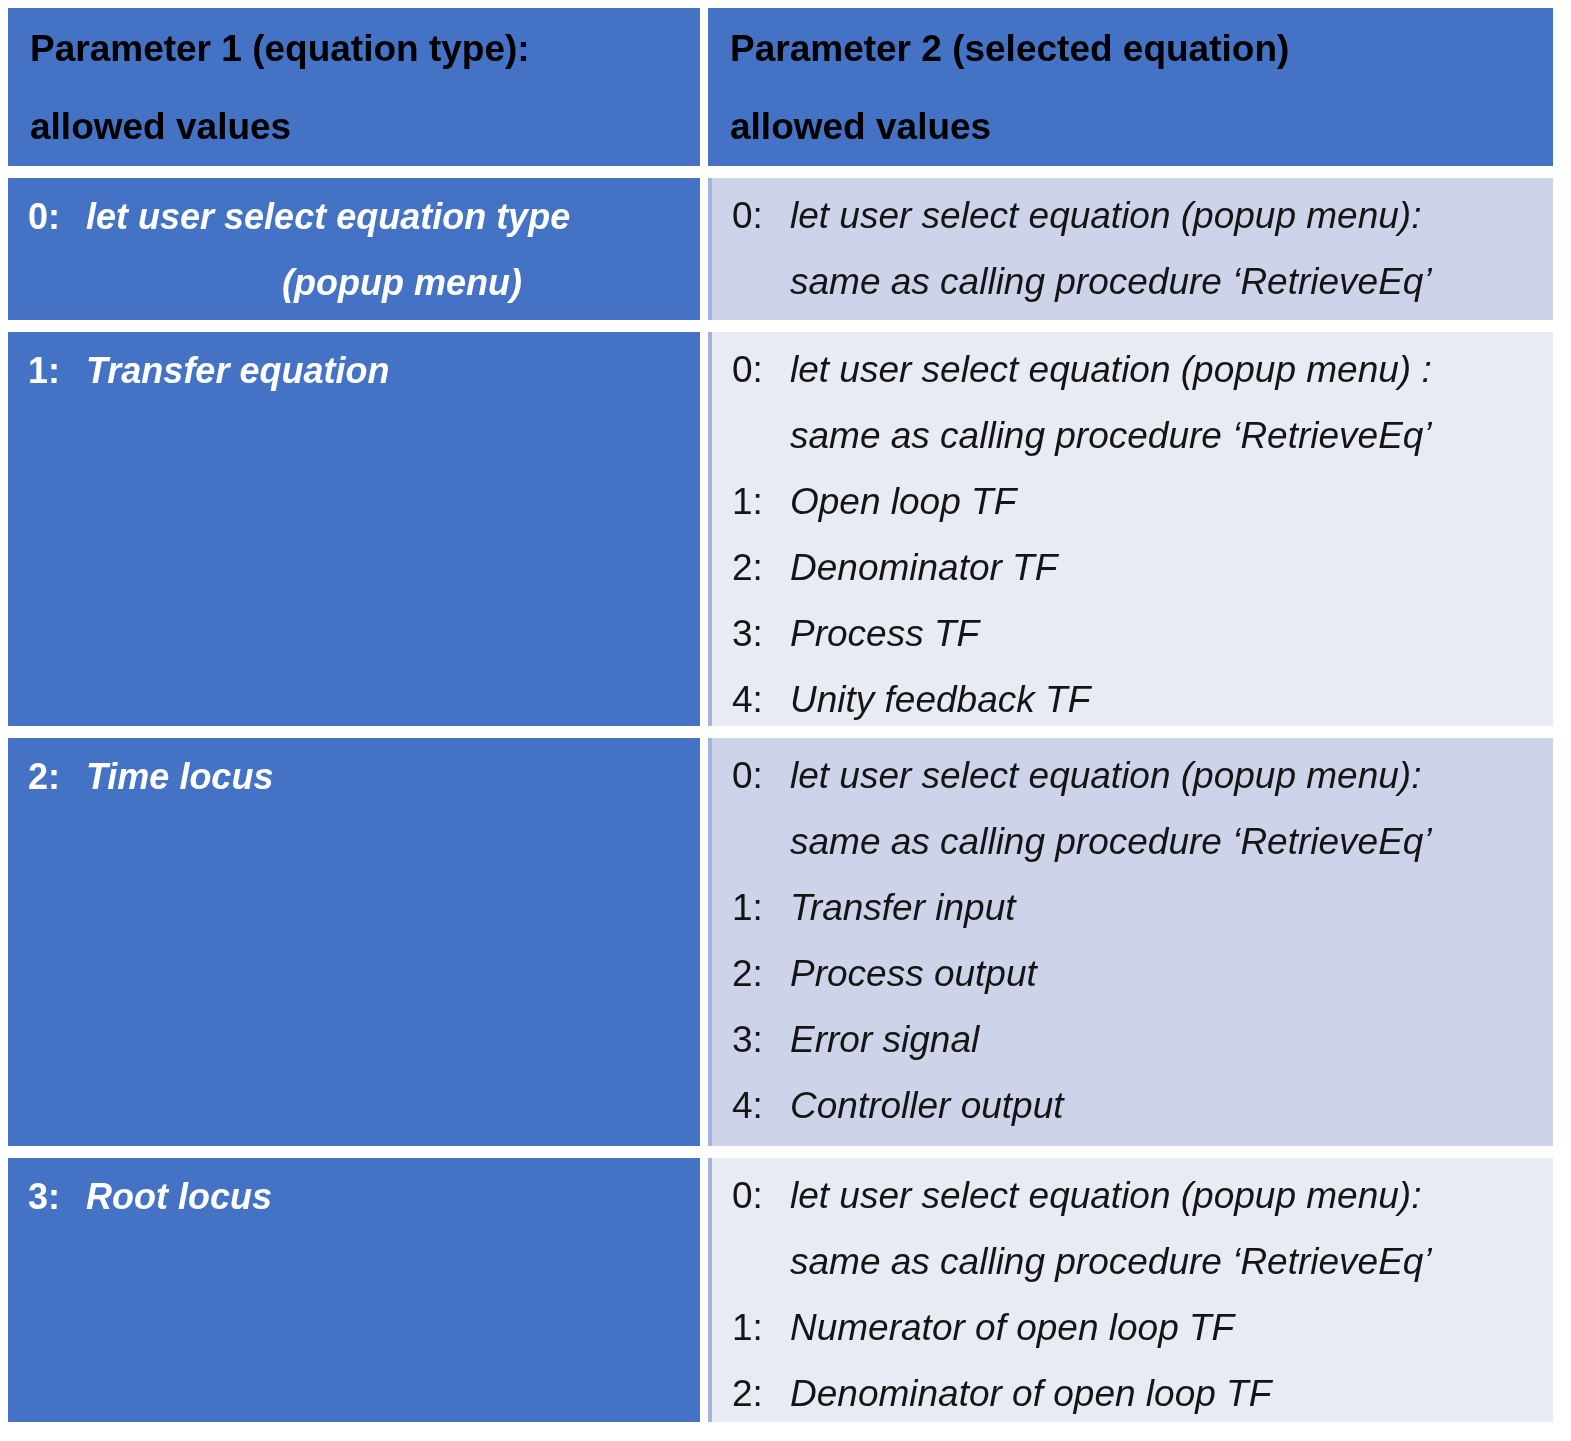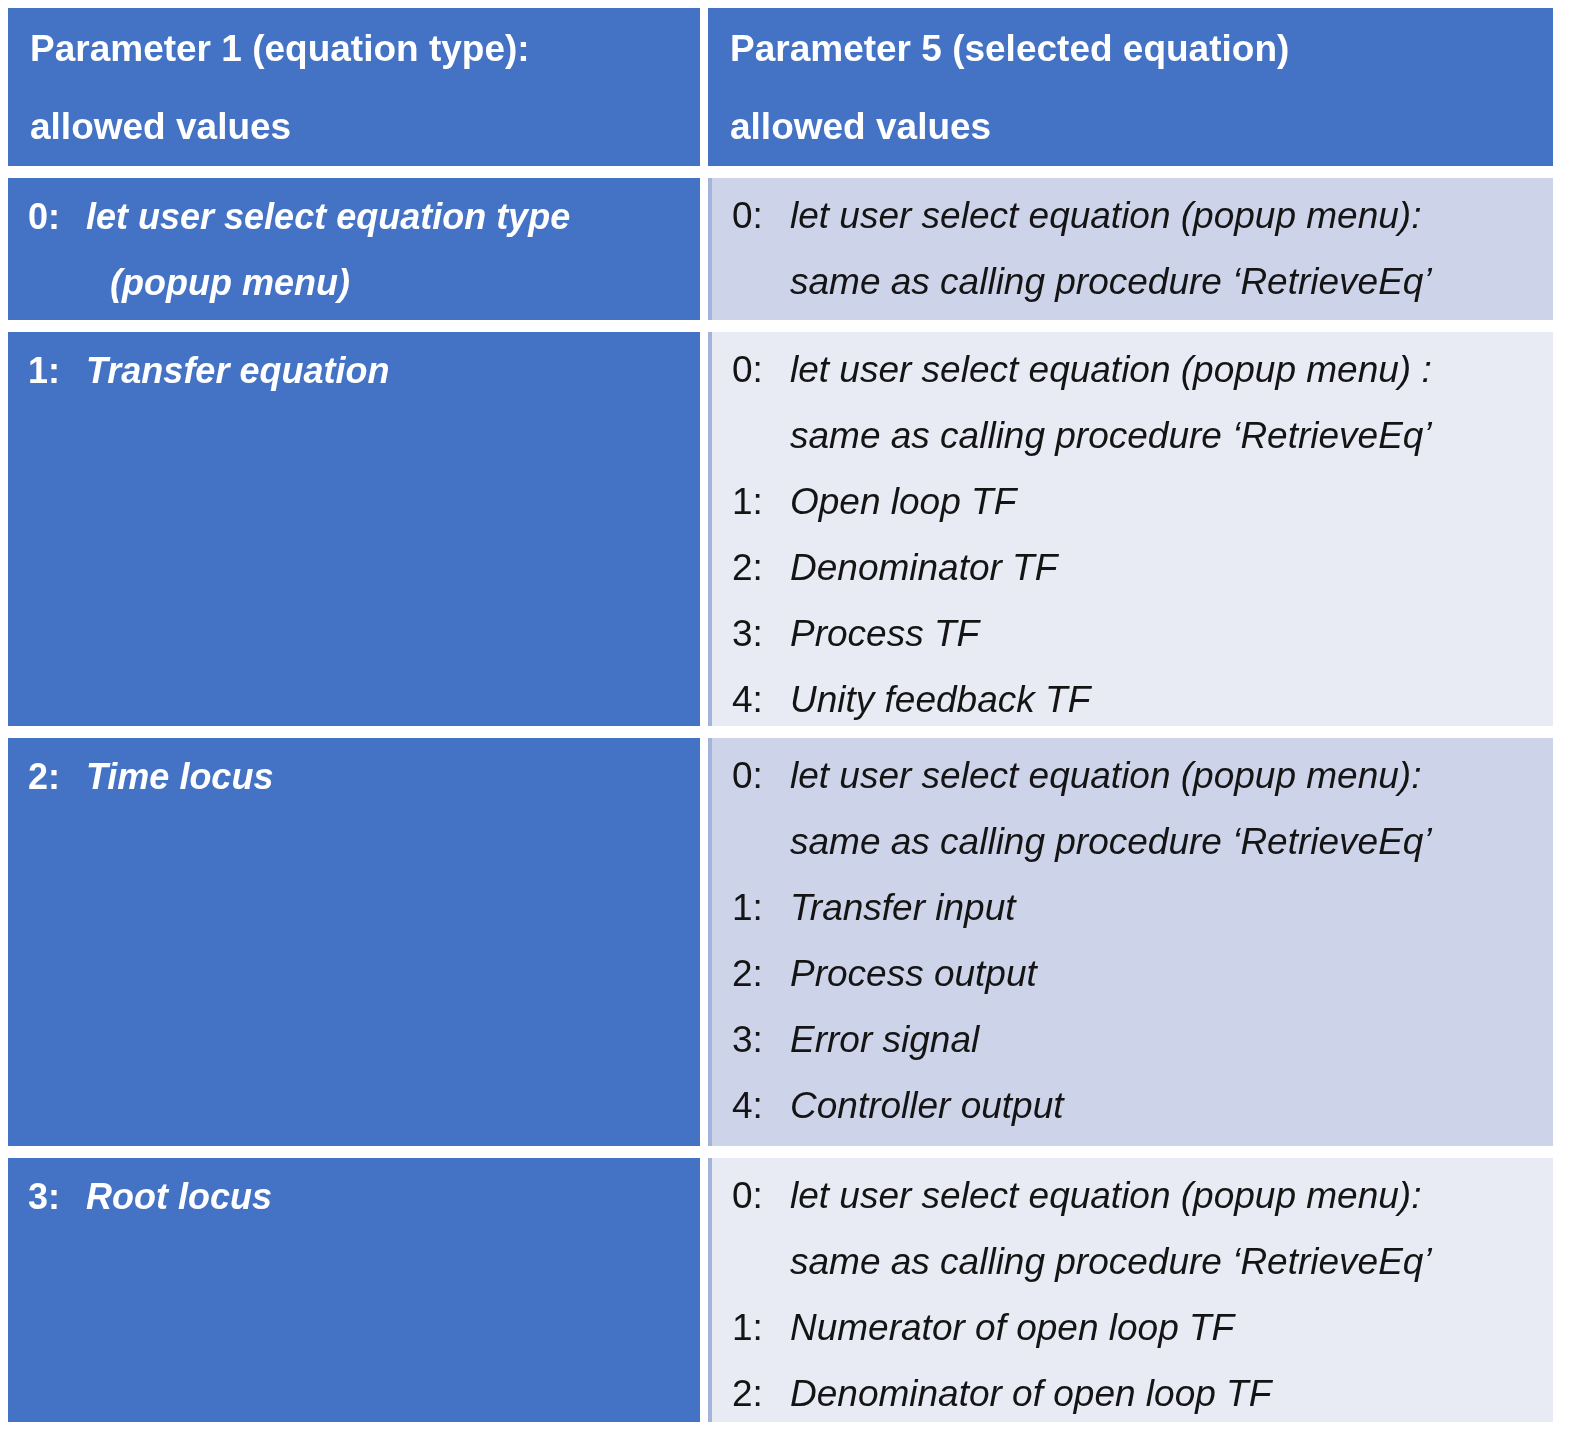--- a/index.html
+++ b/index.html
@@ -17,53 +17,53 @@
     overflow:hidden;
   }
   .tbl{
     display:grid;
     grid-template-columns:692px 845px;
     grid-template-rows:158px 142px 394px 408px 264px;
     column-gap:8px;row-gap:12px;
   }
   .cell{box-sizing:border-box;overflow:hidden;}
   .hdr{
-    background:var(--blue);color:#ffffff;font-weight:bold;
+    background:var(--blue);color:#000000;font-weight:bold;
     font-size:37px;line-height:78px;padding:2px 8px 0 22px;
     white-space:nowrap;
   }
   .p1cell{
     background:var(--blue);color:#ffffff;font-weight:bold;
     font-size:36px;line-height:66px;padding:6px 6px 0 0;
   }
   .p2cell{
     font-size:37px;line-height:66px;color:var(--ink);
     border-left:4px solid var(--line);
     padding:5px 6px 0 0;
   }
   .p2cell.dark{background:var(--band-dark);}
   .p2cell.light{background:var(--band-light);}
   .item{display:flex;padding-left:20px;}
   .item .num{width:58px;flex:none;}
   .item .body{flex:1;font-style:italic;}
   .line{white-space:nowrap;}
-  .indent2{margin-left:24px;}
+  .indent2{margin-left:24px;text-align:center;}
 </style>
 </head>
 <body>
 
 <div class="page">
   <div class="tbl">
 
     <div class="cell hdr">
       <div class="line">Parameter 1 (equation type):</div>
       <div class="line">allowed values</div>
     </div>
     <div class="cell hdr">
-      <div class="line">Parameter 5 (selected equation)</div>
+      <div class="line">Parameter 2 (selected equation)</div>
       <div class="line">allowed values</div>
     </div>
 
     <div class="cell p1cell">
       <div class="item">
         <span class="num">0:</span>
         <span class="body">
           <div class="line">let user select equation type</div>
           <div class="line indent2">(popup menu)</div>
         </span>

